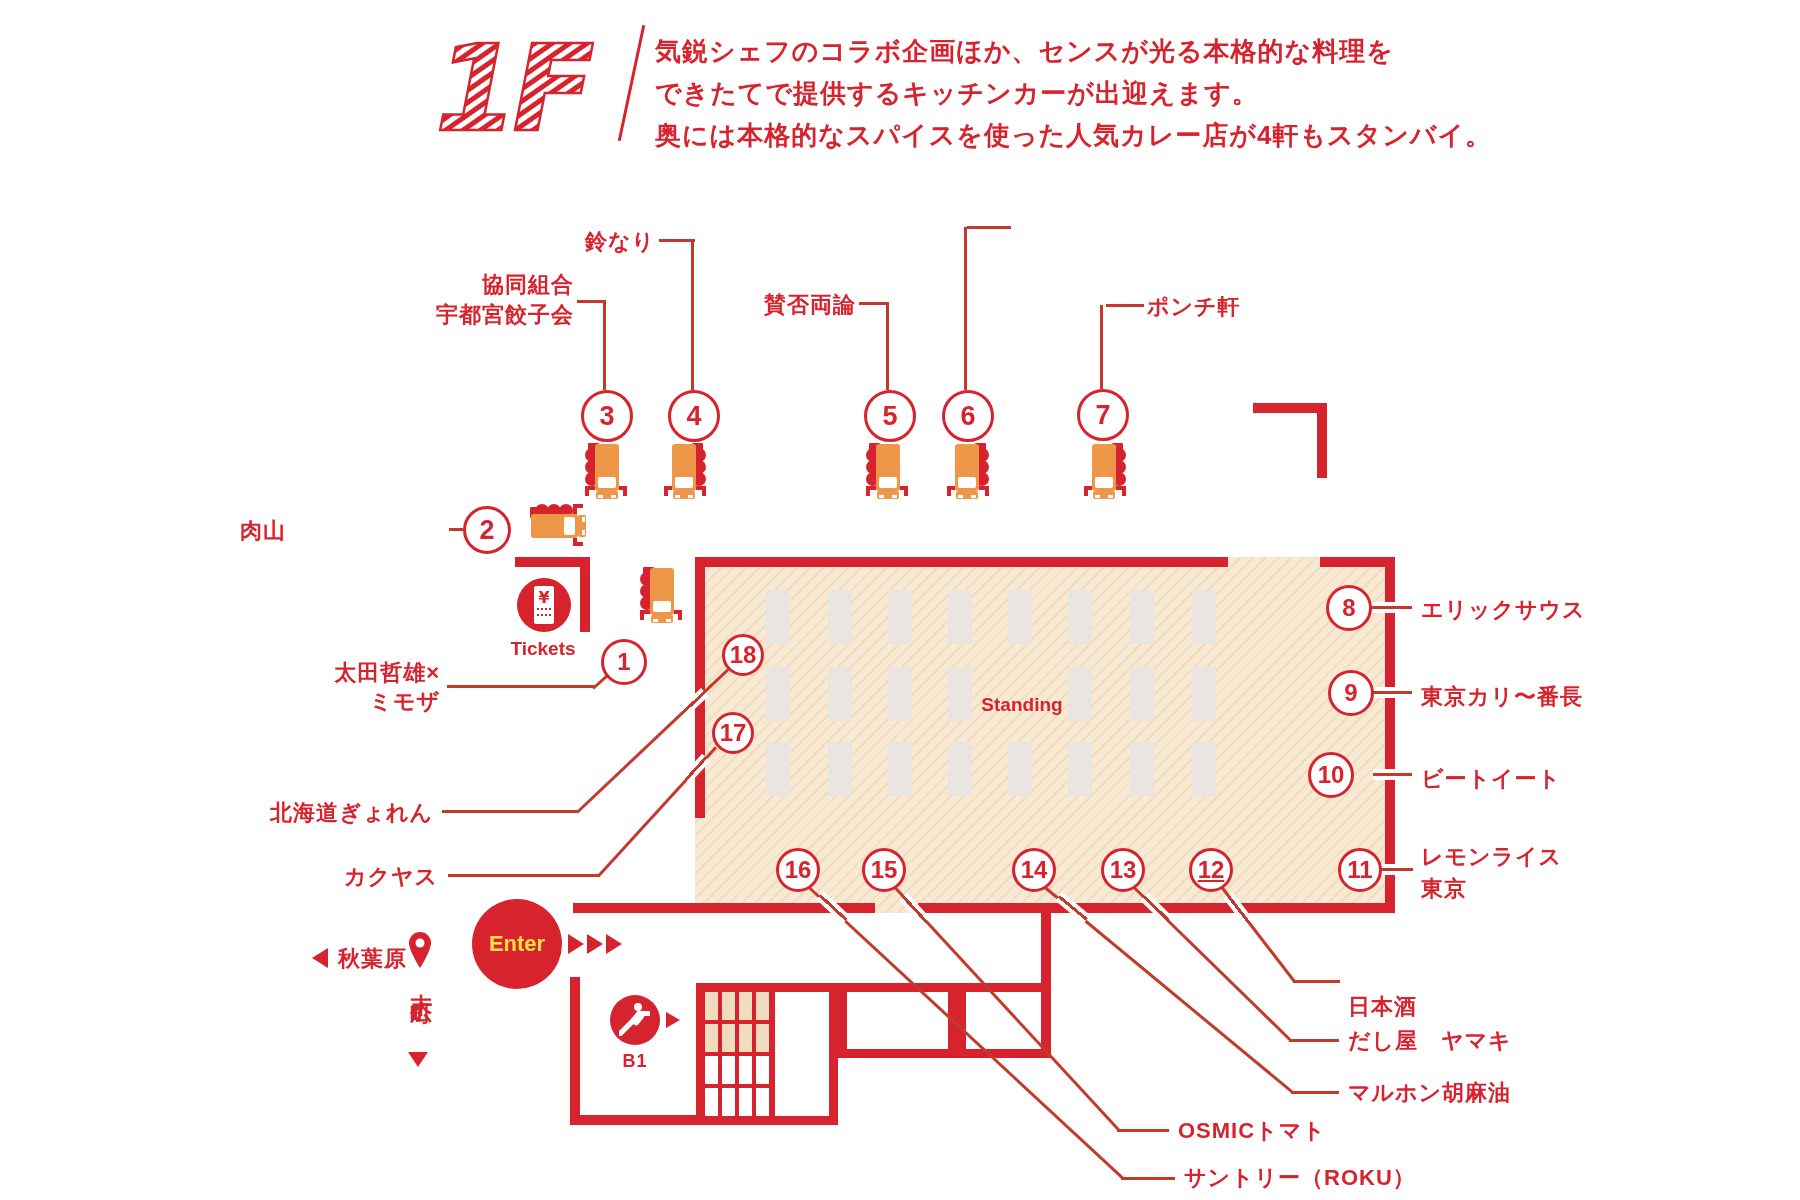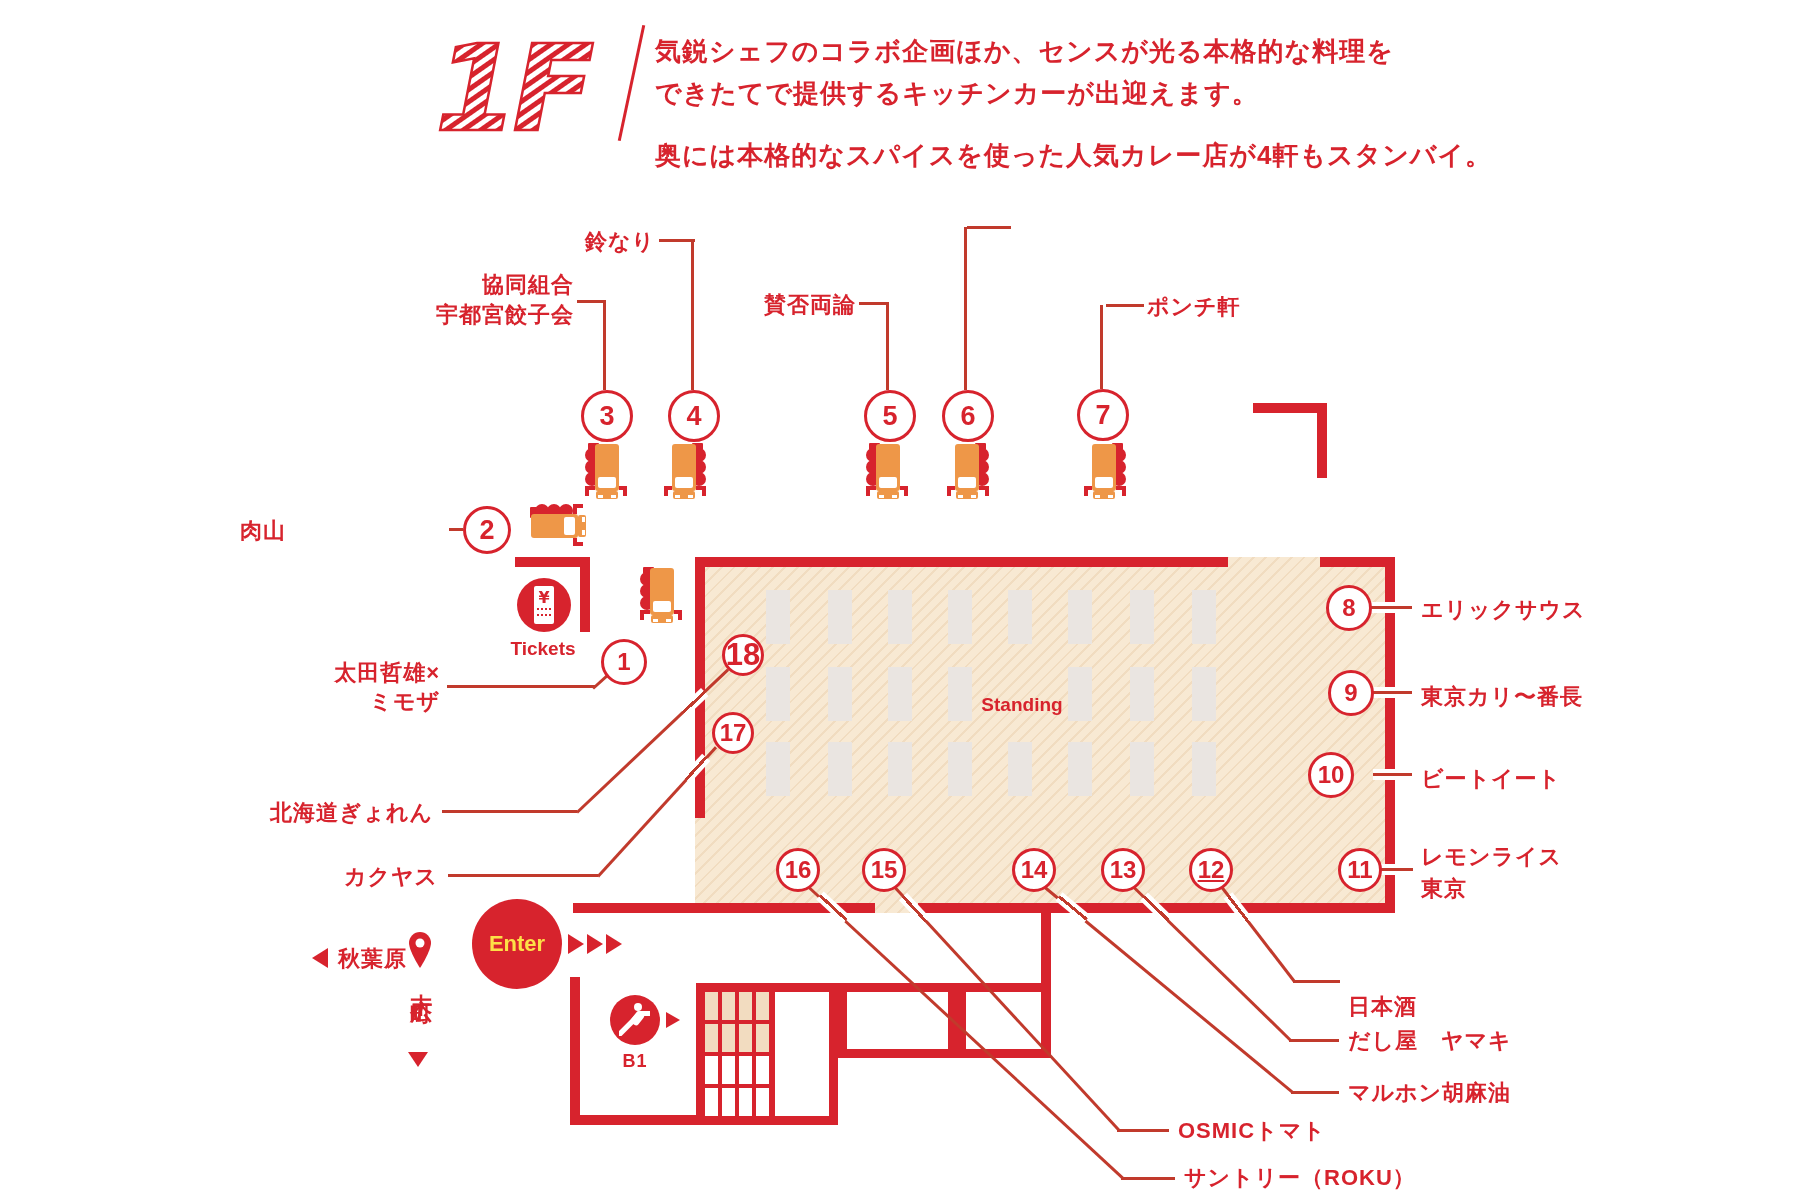--- a/index.html
+++ b/index.html
@@ -45,21 +45,21 @@
       <pattern id="hstripe" width="10" height="10" patternUnits="userSpaceOnUse" patternTransform="rotate(-35)">
         <rect width="10" height="10" fill="#fff"></rect>
         <rect width="10" height="5" fill="#d7232d"></rect>
       </pattern>
     </defs>
     <text x="5" y="114" font-family="'DejaVu Sans',sans-serif" font-size="120" font-weight="bold" font-style="italic" letter-spacing="-6" fill="url(#hstripe)" stroke="#d7232d" stroke-width="2.5">1F</text>
   </svg>
   <div class="abs" style="left:630px;top:24px;width:3px;height:118px;background:var(--red);transform:rotate(12deg);"></div>
   <div class="desc-line" style="left:655px;top:76px;">できたてで提供するキッチンカーが出迎えます。</div>
   <div class="desc-line" style="left:655px;top:34px;">気鋭シェフのコラボ企画ほか、センスが光る本格的な料理を</div>
-  <div class="desc-line" style="left:655px;top:118px;margin-top:20px;">奥には本格的なスパイスを使った人気カレー店が4軒もスタンバイ。</div>
+  <div class="desc-line" style="left:655px;top:118px;">奥には本格的なスパイスを使った人気カレー店が4軒もスタンバイ。</div>
 
   <div class="standing-fill" style="left:695px;top:557px;width:700px;height:356px;"></div>
   <div class="lbl" style="left:952px;top:690px;width:140px;text-align:center;font-size:19px;letter-spacing:0;">Standing</div>
 
   <div class="wall" style="left:695px;top:557px;width:533px;height:10px;"></div>
   <div class="wall" style="left:1320px;top:557px;width:75px;height:10px;"></div>
   <div class="wall" style="left:1385px;top:557px;width:10px;height:356px;"></div>
   <div class="wall" style="left:573px;top:903px;width:302px;height:10px;"></div>
   <div class="wall" style="left:918px;top:903px;width:477px;height:10px;"></div>
   <div class="wall" style="left:695px;top:557px;width:10px;height:261px;"></div>
@@ -277,21 +277,21 @@
       <div class="lseg diag cased" style="left: 686px; top: 773.5px; width: 30px; transform: rotate(-47.6deg);"></div>
       <div class="circle" style="left: 712px; top: 712px; width: 42px; height: 42px; font-size: 24px;">
         <span>17</span>
       </div>
       <div class="lbl" style="left: 238px; top: 862px; width: 200px; text-align: right; line-height: 29px;">
         <div>カクヤス</div>
       </div>
       <div class="lseg" style="left: 442px; top: 809.5px; width: 135px; height: 3px;"></div>
       <div class="lseg diag" style="left: 577px; top: 810.5px; width: 208px; height: 3px; transform: rotate(-43.4deg);"></div>
       <div class="lseg diag cased" style="left: 683px; top: 706.5px; width: 30px; transform: rotate(-43.4deg);"></div>
-      <div class="circle" style="left: 722px; top: 634px; width: 42px; height: 42px; font-size: 31px;">
+      <div class="circle" style="left: 722px; top: 634px; width: 42px; height: 42px; font-size: 24px;">
         <span>18</span>
       </div>
       <div class="lbl" style="left: 233px; top: 798px; width: 200px; text-align: right; line-height: 29px;">
         <div>北海道ぎょれん</div>
       </div>
       <div class="table-rect" style="left: 766px; top: 590px; width: 24px; height: 54px;"></div>
       <div class="table-rect" style="left: 828px; top: 590px; width: 24px; height: 54px;"></div>
       <div class="table-rect" style="left: 888px; top: 590px; width: 24px; height: 54px;"></div>
       <div class="table-rect" style="left: 948px; top: 590px; width: 24px; height: 54px;"></div>
       <div class="table-rect" style="left: 1008px; top: 590px; width: 24px; height: 54px;"></div>

